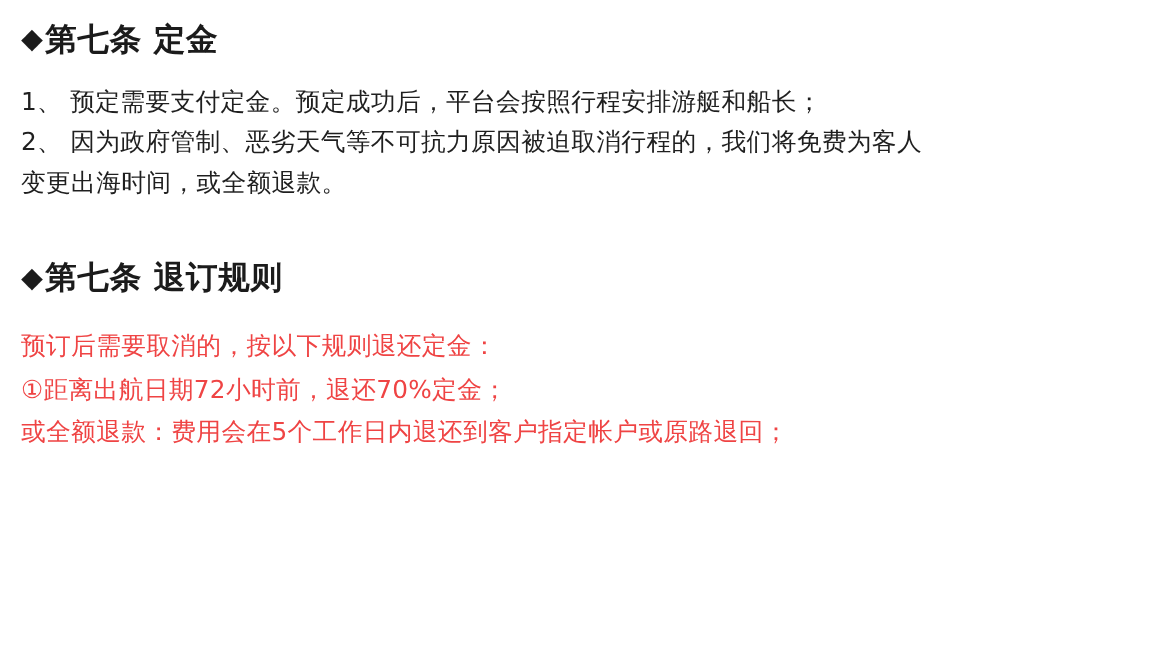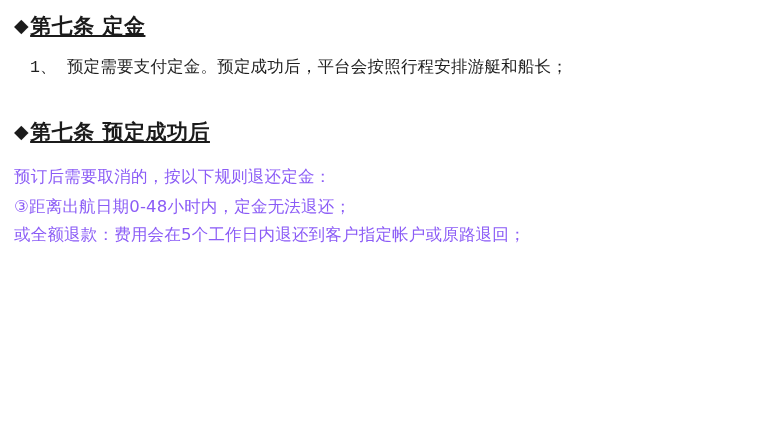--- a/index.html
+++ b/index.html
@@ -36,48 +36,46 @@
   }
   .heading .diamond {
     font-size: 19px;
     margin-right: 1px;
     line-height: 1;
     position: relative;
     top: -1px;
   }
   .heading .htext {
     white-space: pre;
-    text-decoration: underline;
   }
   .para {
     font-size: 16.5px;
     line-height: 1.62;
     color: #1f1f1f;
-    margin: 16px;
+    margin: 0;
     letter-spacing: 0.2px;
-    font-family: Liberation Mono, monospace;
   }
   .para .line {
     display: block;
     white-space: pre-wrap;
   }
   .block-1 {
     margin-bottom: 20px;
   }
   .spacer-between {
     height: 18px;
   }
   .section-2-heading {
     margin-top: 0;
     margin-bottom: 18px;
   }
   .list {
     font-size: 16.5px;
     line-height: 1.68;
-    color: #8b5cf6;
+    color: #ef4444;
     letter-spacing: 0.2px;
   }
   .list .line {
     display: block;
     white-space: pre-wrap;
   }
   .intro-line {
     display: block;
     margin-bottom: 2px;
   }
@@ -87,30 +85,32 @@
 
 <div class="page">
 
   <div class="section block-1">
     <div class="heading">
       <span class="diamond">◆</span>
       <span class="htext">第七条 定金</span>
     </div>
     <div class="para">
       <span class="line">1、 预定需要支付定金。预定成功后，平台会按照行程安排游艇和船长；</span>
+      <span class="line">2、 因为政府管制、恶劣天气等不可抗力原因被迫取消行程的，我们将免费为客人</span>
+      <span class="line">变更出海时间，或全额退款。</span>
     </div>
   </div>
 
   <div class="spacer-between"></div>
 
   <div class="section">
     <div class="heading section-2-heading">
       <span class="diamond">◆</span>
-      <span class="htext">第七条 预定成功后</span>
+      <span class="htext">第七条 退订规则</span>
     </div>
     <div class="list">
       <span class="line intro-line">预订后需要取消的，按以下规则退还定金：</span>
-      <span class="line">③距离出航日期0-48小时内，定金无法退还；</span>
+      <span class="line">①距离出航日期72小时前，退还70%定金；</span>
       <span class="line">或全额退款：费用会在5个工作日内退还到客户指定帐户或原路退回；</span>
     </div>
   </div>
 
 </div>
 
 </body></html>

